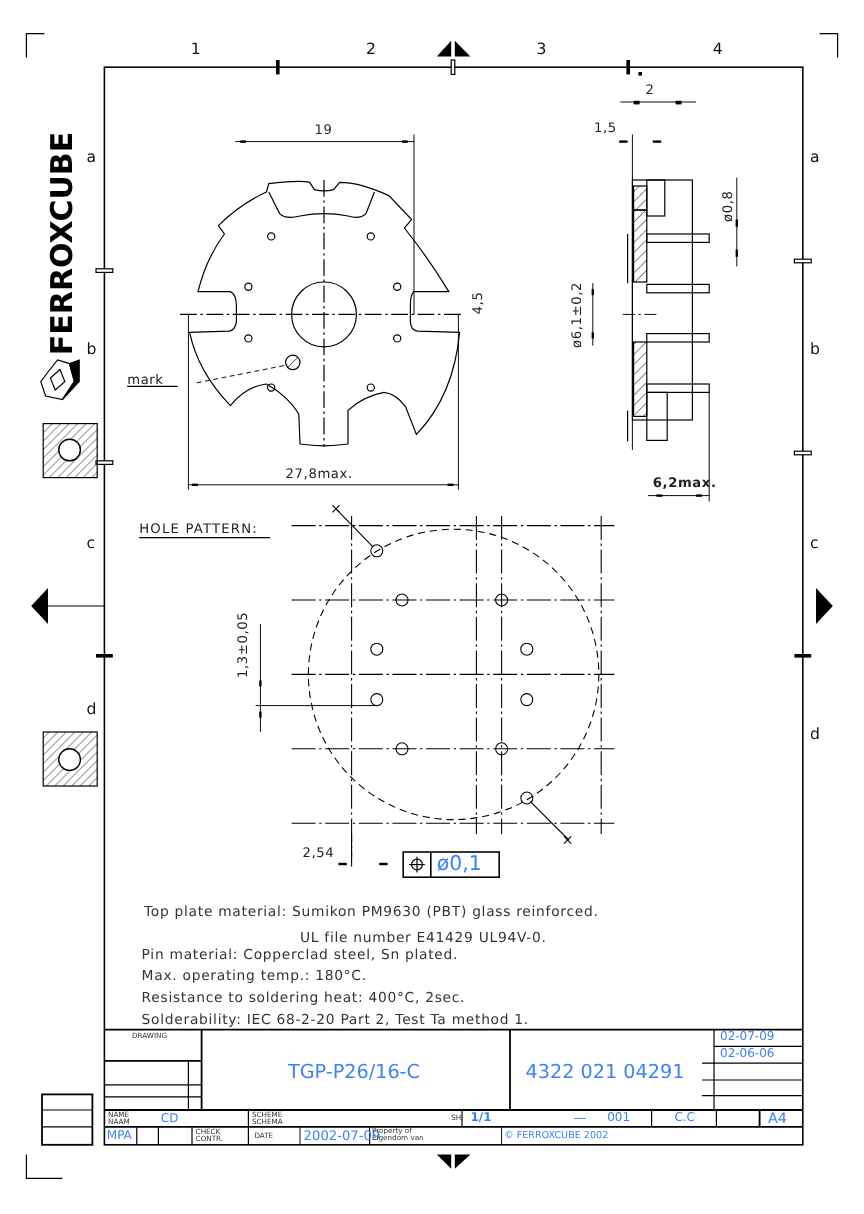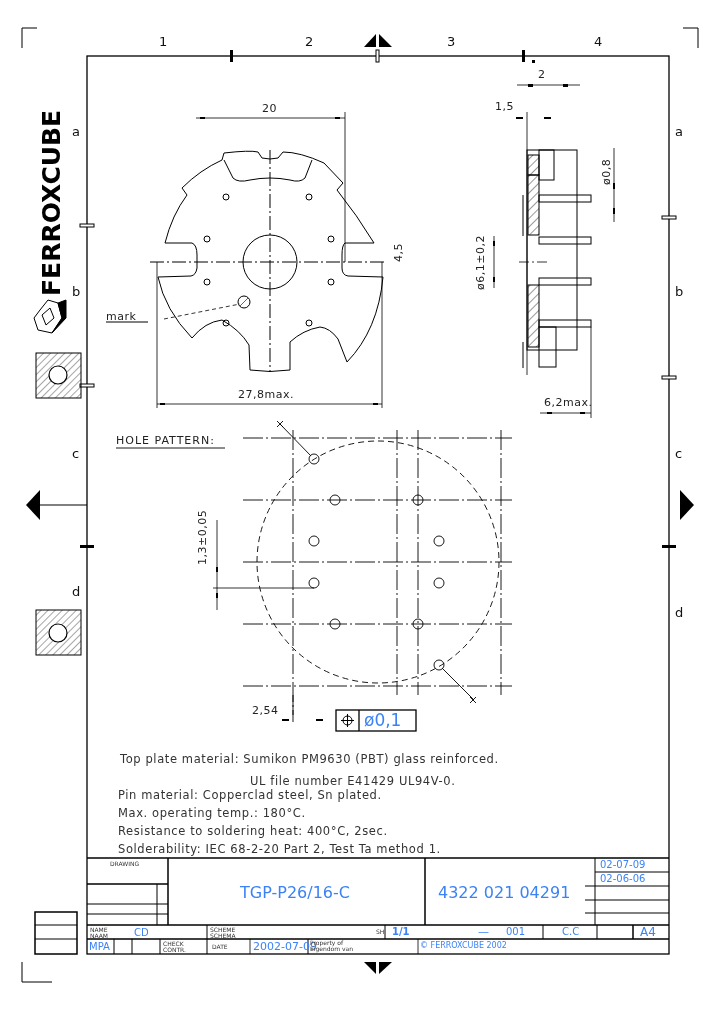--- a/index.html
+++ b/index.html
@@ -243,30 +243,30 @@
 <div class="zone" style="left:72px;top:124px;">a</div>
 <div class="zone" style="left:72px;top:284px;">b</div>
 <div class="zone" style="left:72px;top:446px;">c</div>
 <div class="zone" style="left:72px;top:584px;">d</div>
 
 <div class="zone" style="left:675px;top:124px;">a</div>
 <div class="zone" style="left:675px;top:284px;">b</div>
 <div class="zone" style="left:675px;top:446px;">c</div>
 <div class="zone" style="left:675px;top:605px;">d</div>
 
-<div class="lbl" style="left:262px;top:102px;">20</div>
+<div class="lbl" style="left:262px;top:102px;">19</div>
 <div class="lbl" style="left:392px;top:262px;transform:rotate(-90deg);transform-origin:left top;">4,5</div>
 <div class="lbl" style="left:238px;top:388px;">27,8max.</div>
 <div class="lbl" style="left:106px;top:310px;">mark</div>
 
 <div class="lbl" style="left:538px;top:68px;">2</div>
 <div class="lbl" style="left:495px;top:100px;">1,5</div>
 <div class="lbl" style="left:600px;top:185px;transform:rotate(-90deg);transform-origin:left top;">ø0,8</div>
 <div class="lbl" style="left:474px;top:290px;transform:rotate(-90deg);transform-origin:left top;">ø6,1±0,2</div>
-<div class="lbl" style="left:544px;top:396px;">6,2max.</div>
+<div class="lbl" style="left:544px;top:396px;font-weight:bold;">6,2max.</div>
 
 <div class="lbl" style="left:116px;top:434px;letter-spacing:1px;">HOLE PATTERN:</div>
 <div class="lbl" style="left:196px;top:565px;transform:rotate(-90deg);transform-origin:left top;">1,3±0,05</div>
 <div class="lbl" style="left:252px;top:704px;">2,54</div>
 <div class="tb" style="left:364px;top:710px;font-size:17px;line-height:21px;">ø0,1</div>
 
 <div>
   <div class="note" style="left:120px;top:752px;">Top plate material: Sumikon PM9630 (PBT) glass reinforced.</div>
   <div class="note" style="left:238px;top:774px;margin-left:12px;">UL file number E41429 UL94V-0.</div>
   <div class="note" style="left:118px;top:788px;">Pin material: Copperclad steel, Sn plated.</div>

